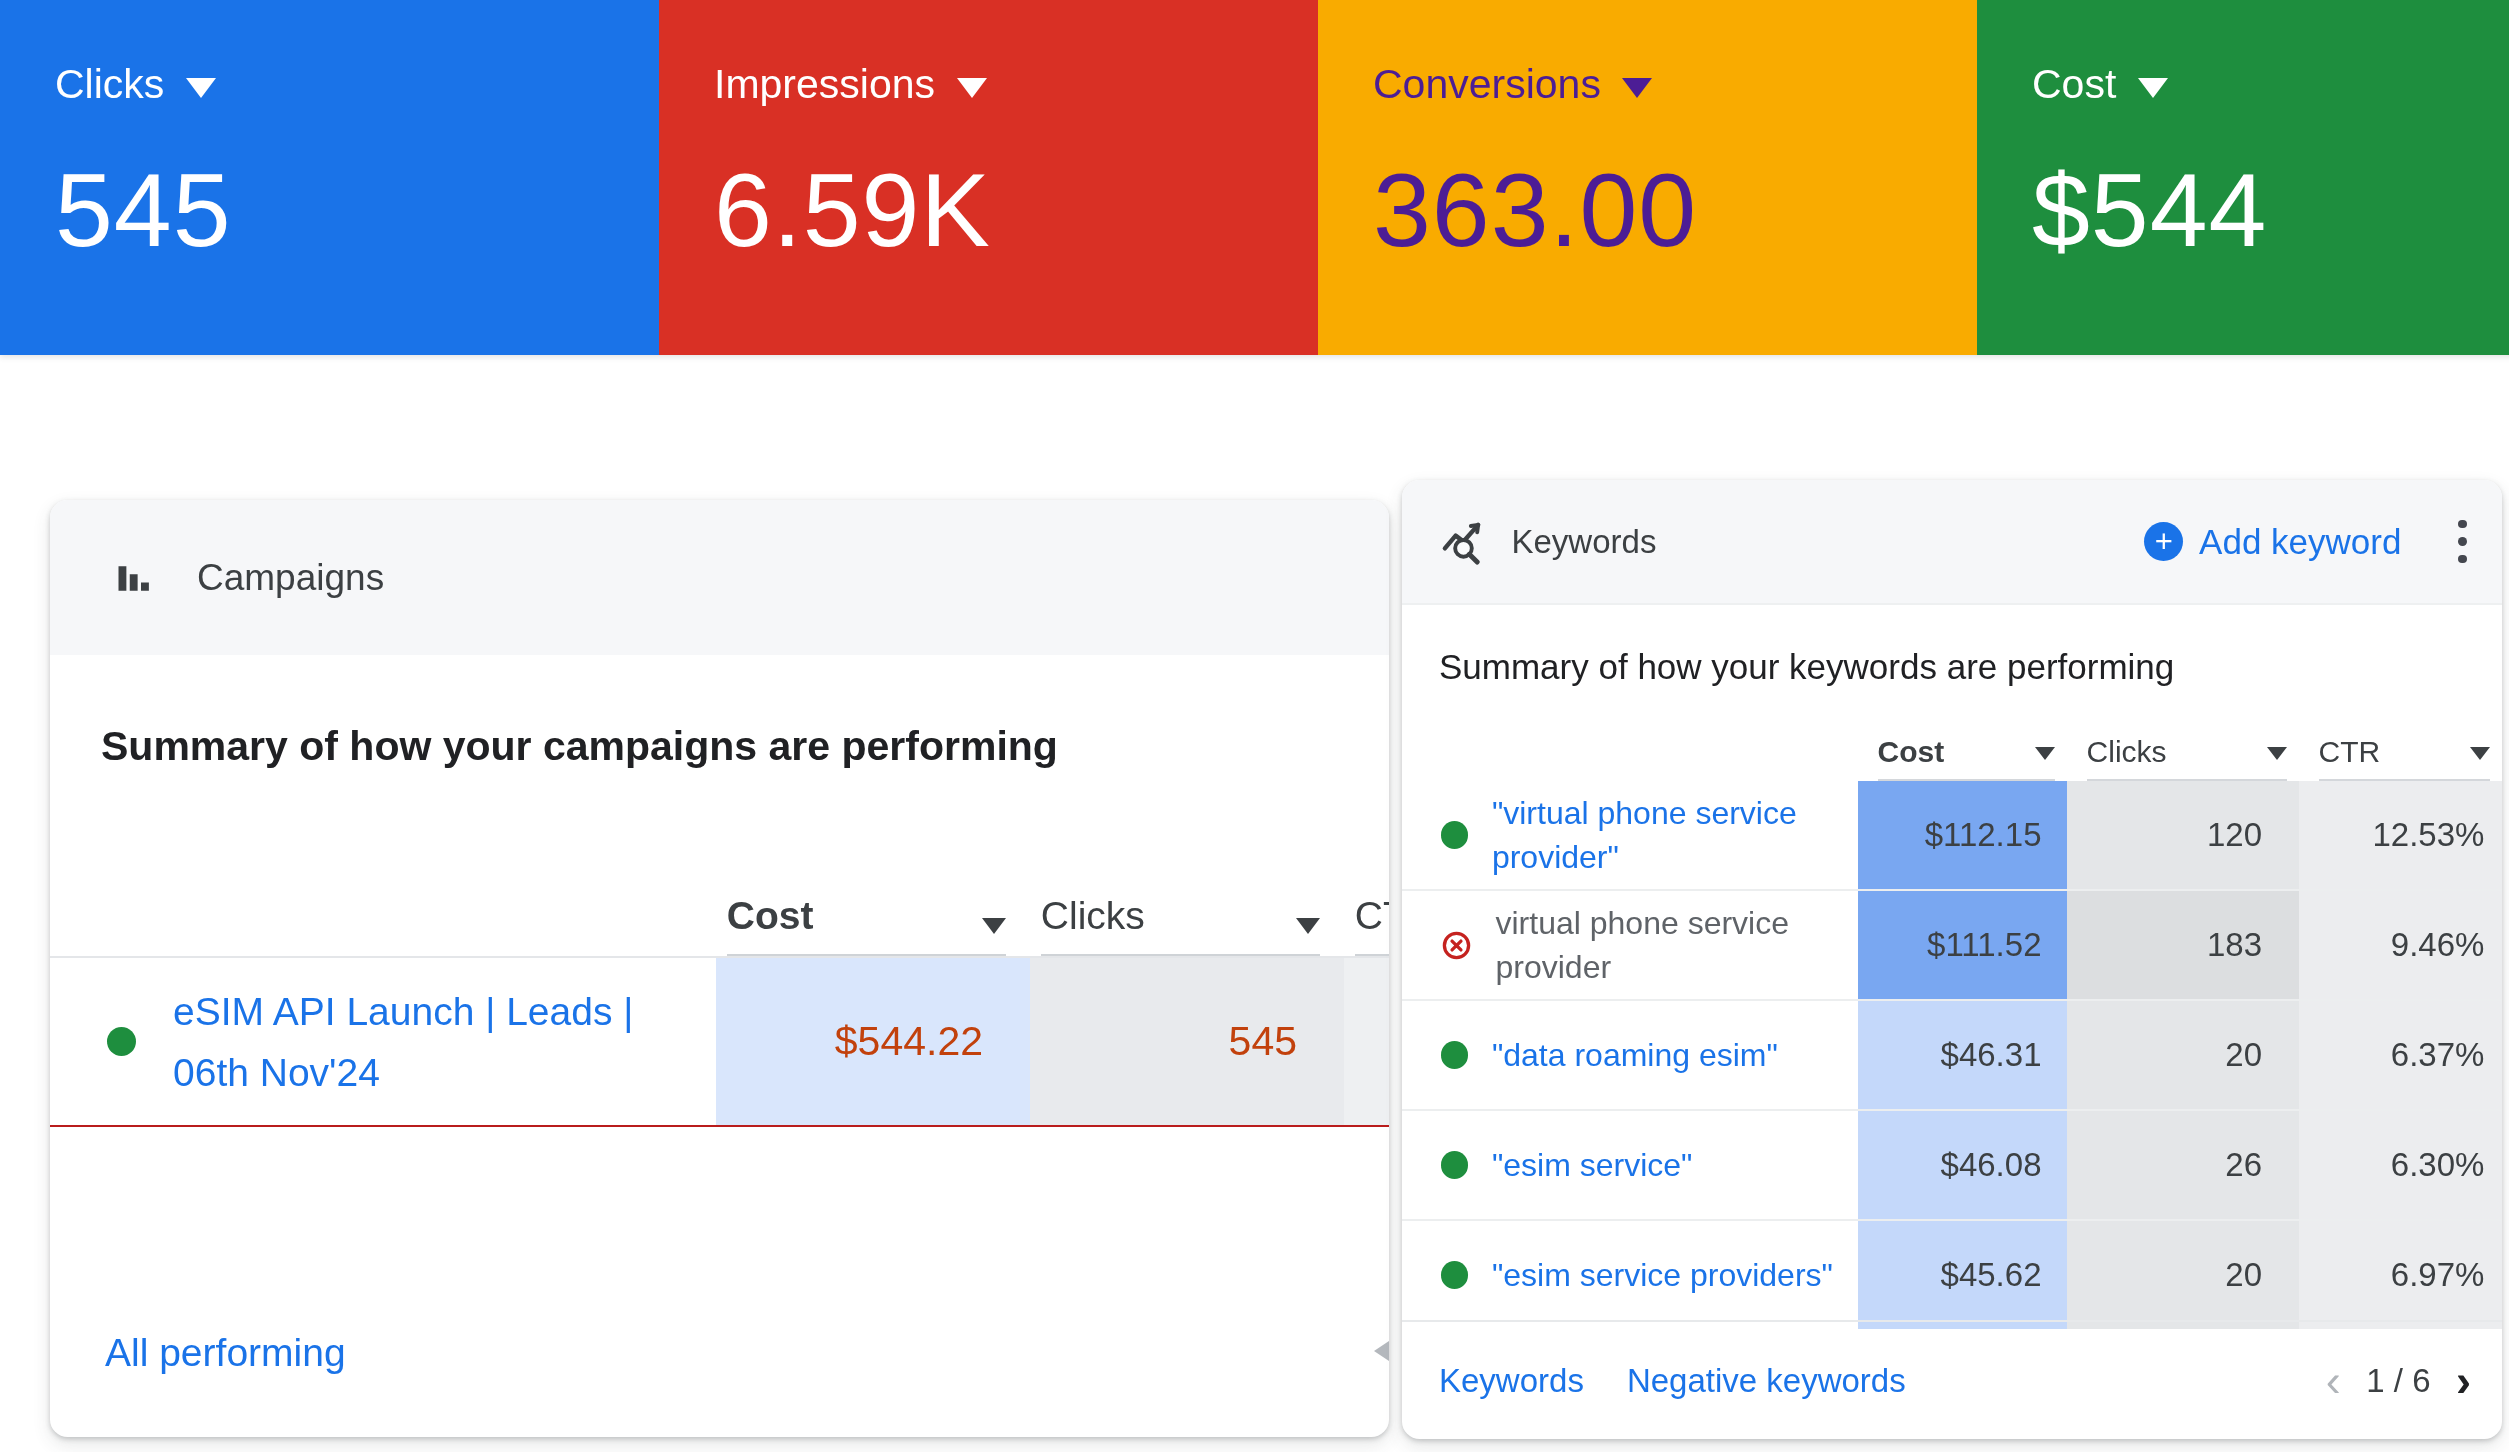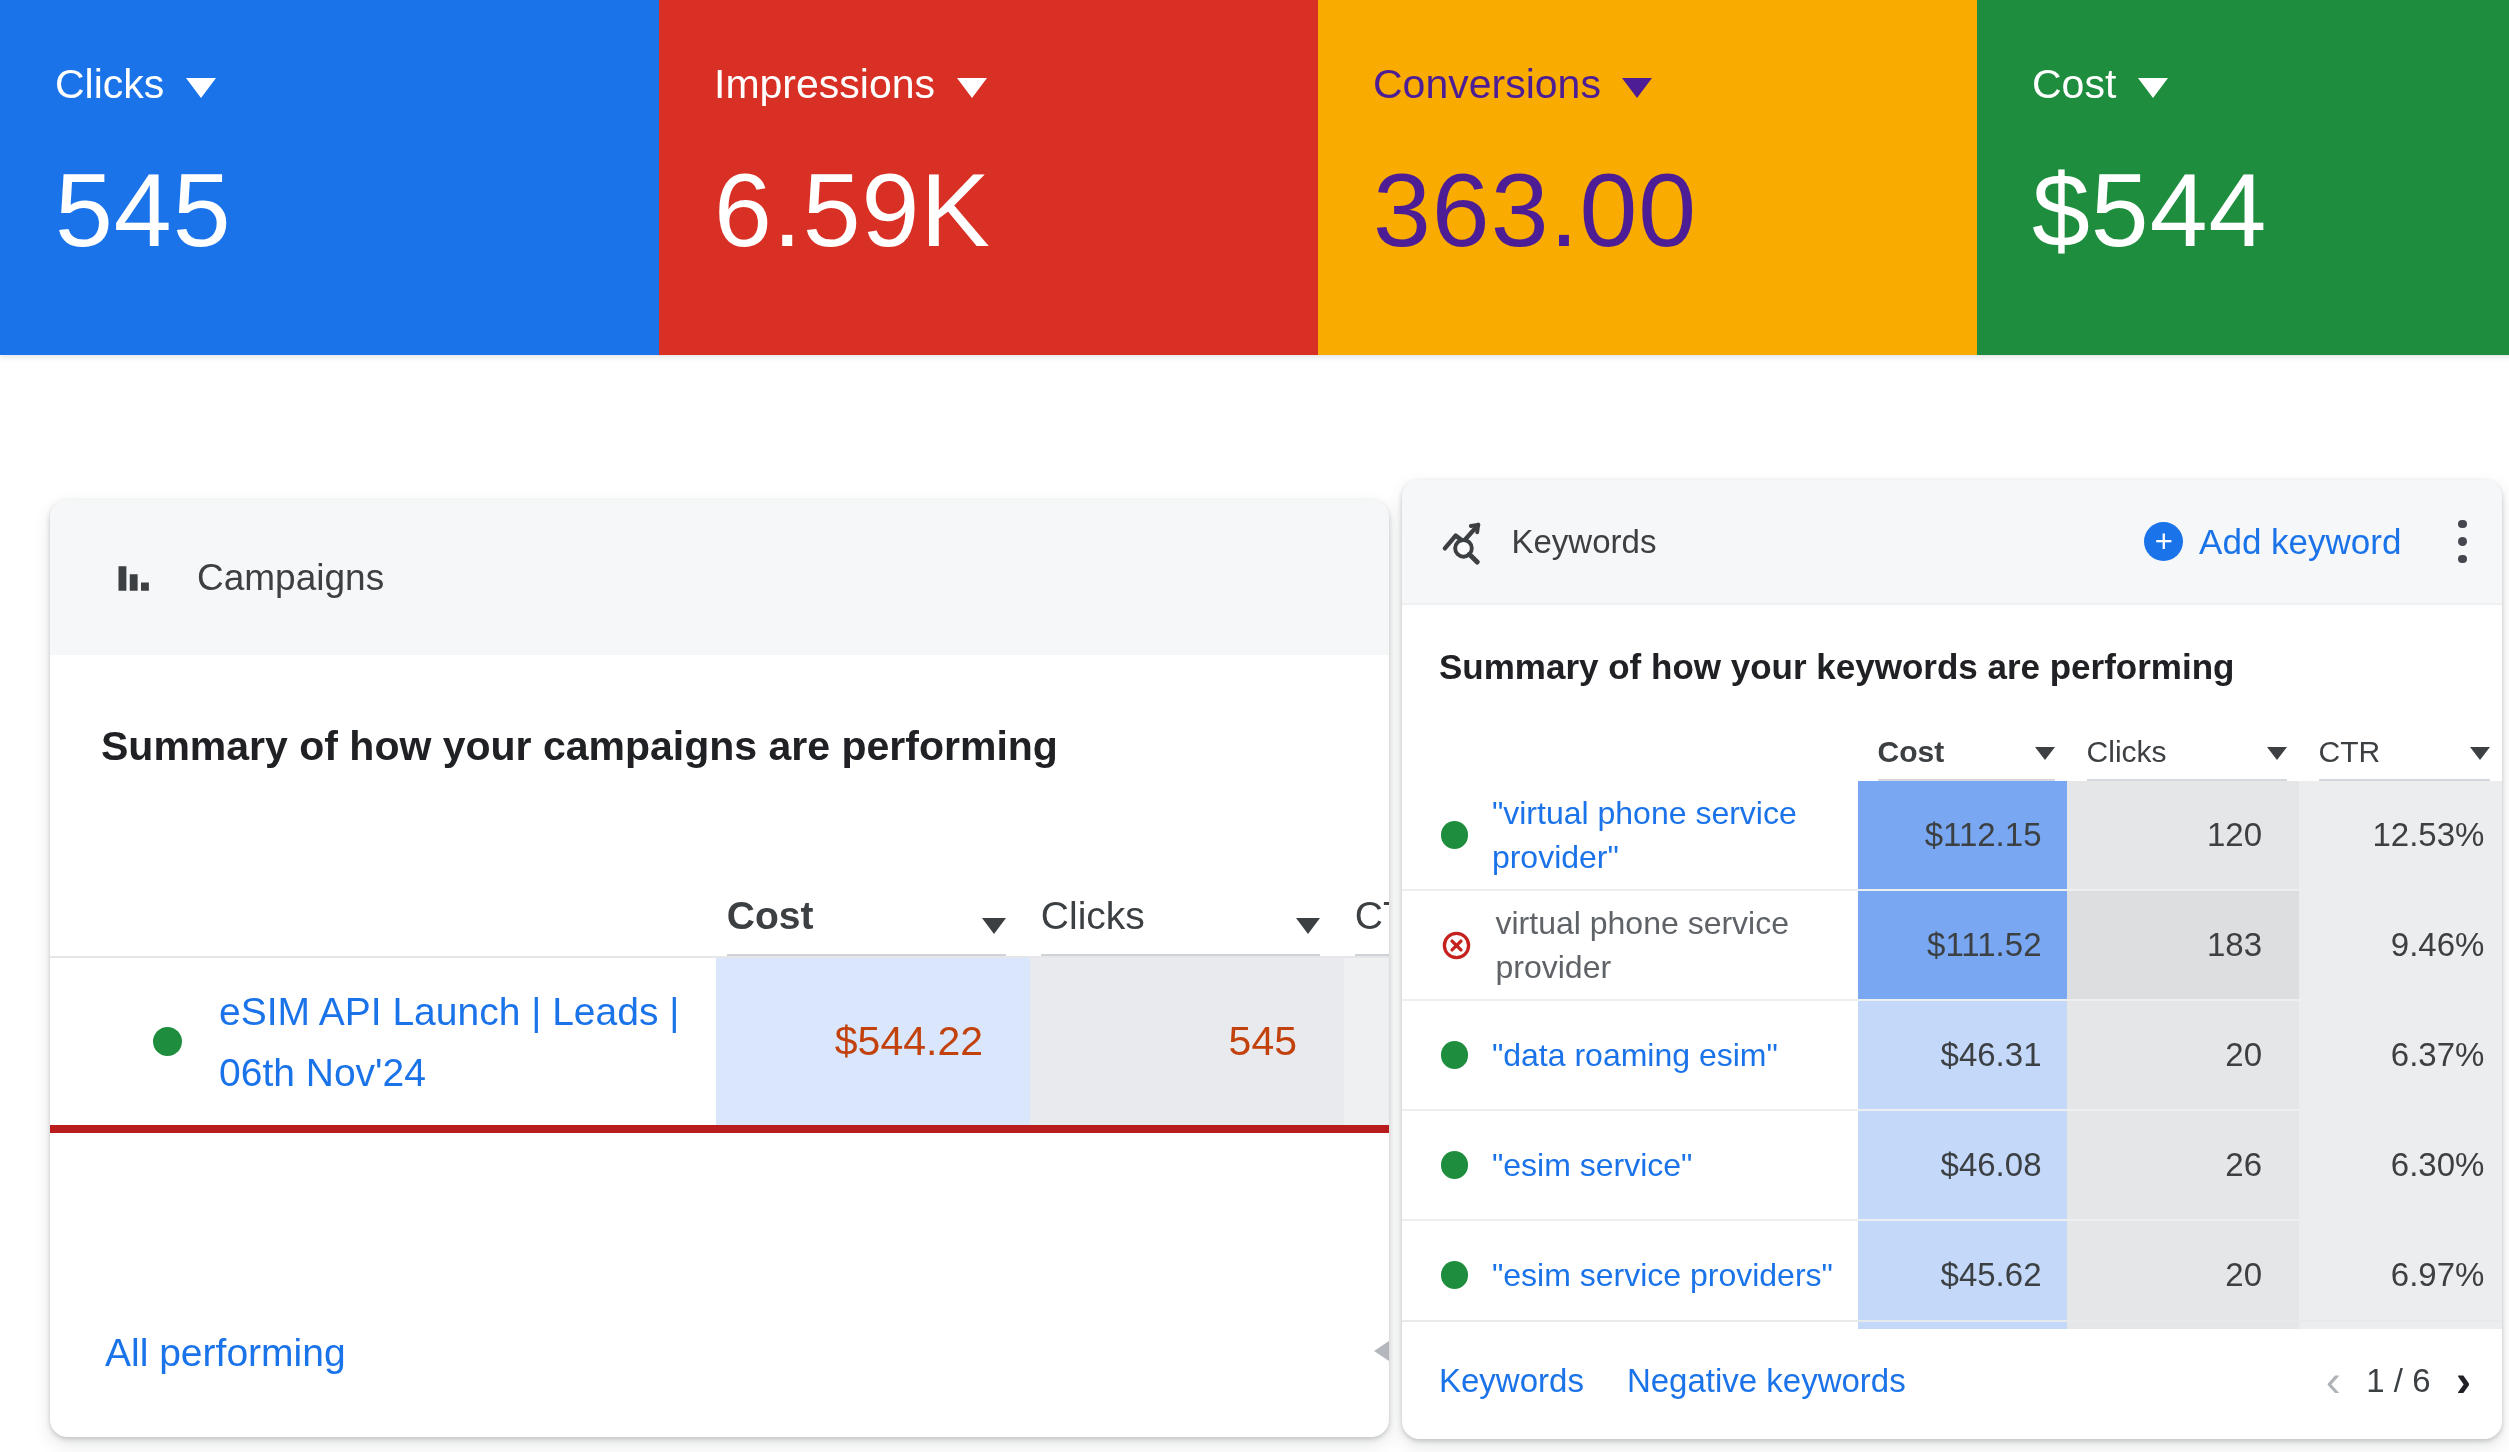--- a/index.html
+++ b/index.html
@@ -27,21 +27,21 @@
   .card-title{color:#3c4043;}
   a{text-decoration:none;cursor:pointer;}
 
   
   .camp{left:2px;top:500px;width:1339px;height:937px;margin-left:48px;}
   .camp .card-head{height:155px;padding-left:61px;}
   .camp .card-title{font-size:37px;margin-left:41px;}
   .camp-summary{position:absolute;top:223px;left:51px;font-size:41px;font-weight:700;color:#202124;}
   .camp-table{position:absolute;top:368px;left:0;width:1686px;}
   .c-head{display:flex;height:88px;}
-  .c-row{display:flex;height:167px;border-top:2px solid #e4e6e9;border-bottom:8px solid #b91c1c;padding-left:46px;}
+  .c-row{display:flex;height:167px;border-top:2px solid #e4e6e9;border-bottom:2px solid #b91c1c;}
   .cw-name{flex:none;width:667px;box-sizing:border-box;}
   .cw-m{flex:none;width:314px;box-sizing:border-box;}
   .cw-ctr{flex:none;width:392px;box-sizing:border-box;}
   .c-hin{height:100%;margin:0 25.5px 0 9.8px;display:flex;align-items:flex-end;justify-content:space-between;
          padding-bottom:15.7px;border-bottom:2.9px solid #cfd3d7;box-sizing:border-box;
          font-size:39px;color:#3c4043;}
   .c-hin .tri{border-left-width:12.7px;border-right-width:12.7px;border-top-width:16.7px;color:#3c4043;margin-bottom:3.9px;}
   .c-hin.sorted{font-weight:700;}
   .c-name-cell{display:flex;align-items:center;padding-left:57px;box-sizing:border-box;width:667px;}
   .dot-green{flex:none;width:29px;height:29px;border-radius:50%;background:#1e8e3e;margin-right:37px;}
@@ -61,21 +61,21 @@
   .kw{left:1402px;top:480px;width:1100px;height:959px;}
   .kw .card-head{height:123px;padding:0 29px 0 37px;border-bottom:2px solid #eef0f1;}
   .kw .card-title{font-size:33px;margin-left:25.5px;}
   .kw-spacer{flex:1;}
   .add-kw{display:flex;align-items:center;gap:15.7px;}
   .plus-circle{width:39px;height:39px;border-radius:50%;background:#1a73e8;color:#fff;
                display:flex;align-items:center;justify-content:center;font-size:31px;font-weight:500;line-height:1;}
   .add-kw-label{font-size:35px;font-weight:500;color:#1a73e8;}
   .kebab{margin-left:51px;display:flex;flex-direction:column;gap:8.8px;padding:5.9px;}
   .kebab i{width:8.8px;height:8.8px;border-radius:50%;background:#44474f;}
-  .kw-summary{position:absolute;top:167px;left:37px;font-size:35px;font-weight:700;color:#202124;}
+  .kw-summary{position:absolute;top:167px;left:37px;font-size:35px;font-weight:400;color:#202124;}
   .kw-table{position:absolute;top:245px;left:0;width:1100px;}
   .k-head{display:flex;height:56px;}
   .kw-name{flex:none;width:456px;box-sizing:border-box;}
   .kw-cost{flex:none;width:209px;box-sizing:border-box;}
   .kw-clk{flex:none;width:232px;box-sizing:border-box;}
   .kw-ctr{flex:none;width:203px;box-sizing:border-box;}
   .k-hin{height:100%;margin:0 11.8px 0 19.6px;display:flex;align-items:center;justify-content:space-between;
          border-bottom:2.9px solid #d4d7db;box-sizing:border-box;font-size:30px;color:#3c4043;}
   .k-hin .tri{border-left-width:10.8px;border-right-width:10.8px;border-top-width:13.7px;color:#3c4043;margin-top:3.9px;}
   .k-hin.sorted{font-weight:700;}

